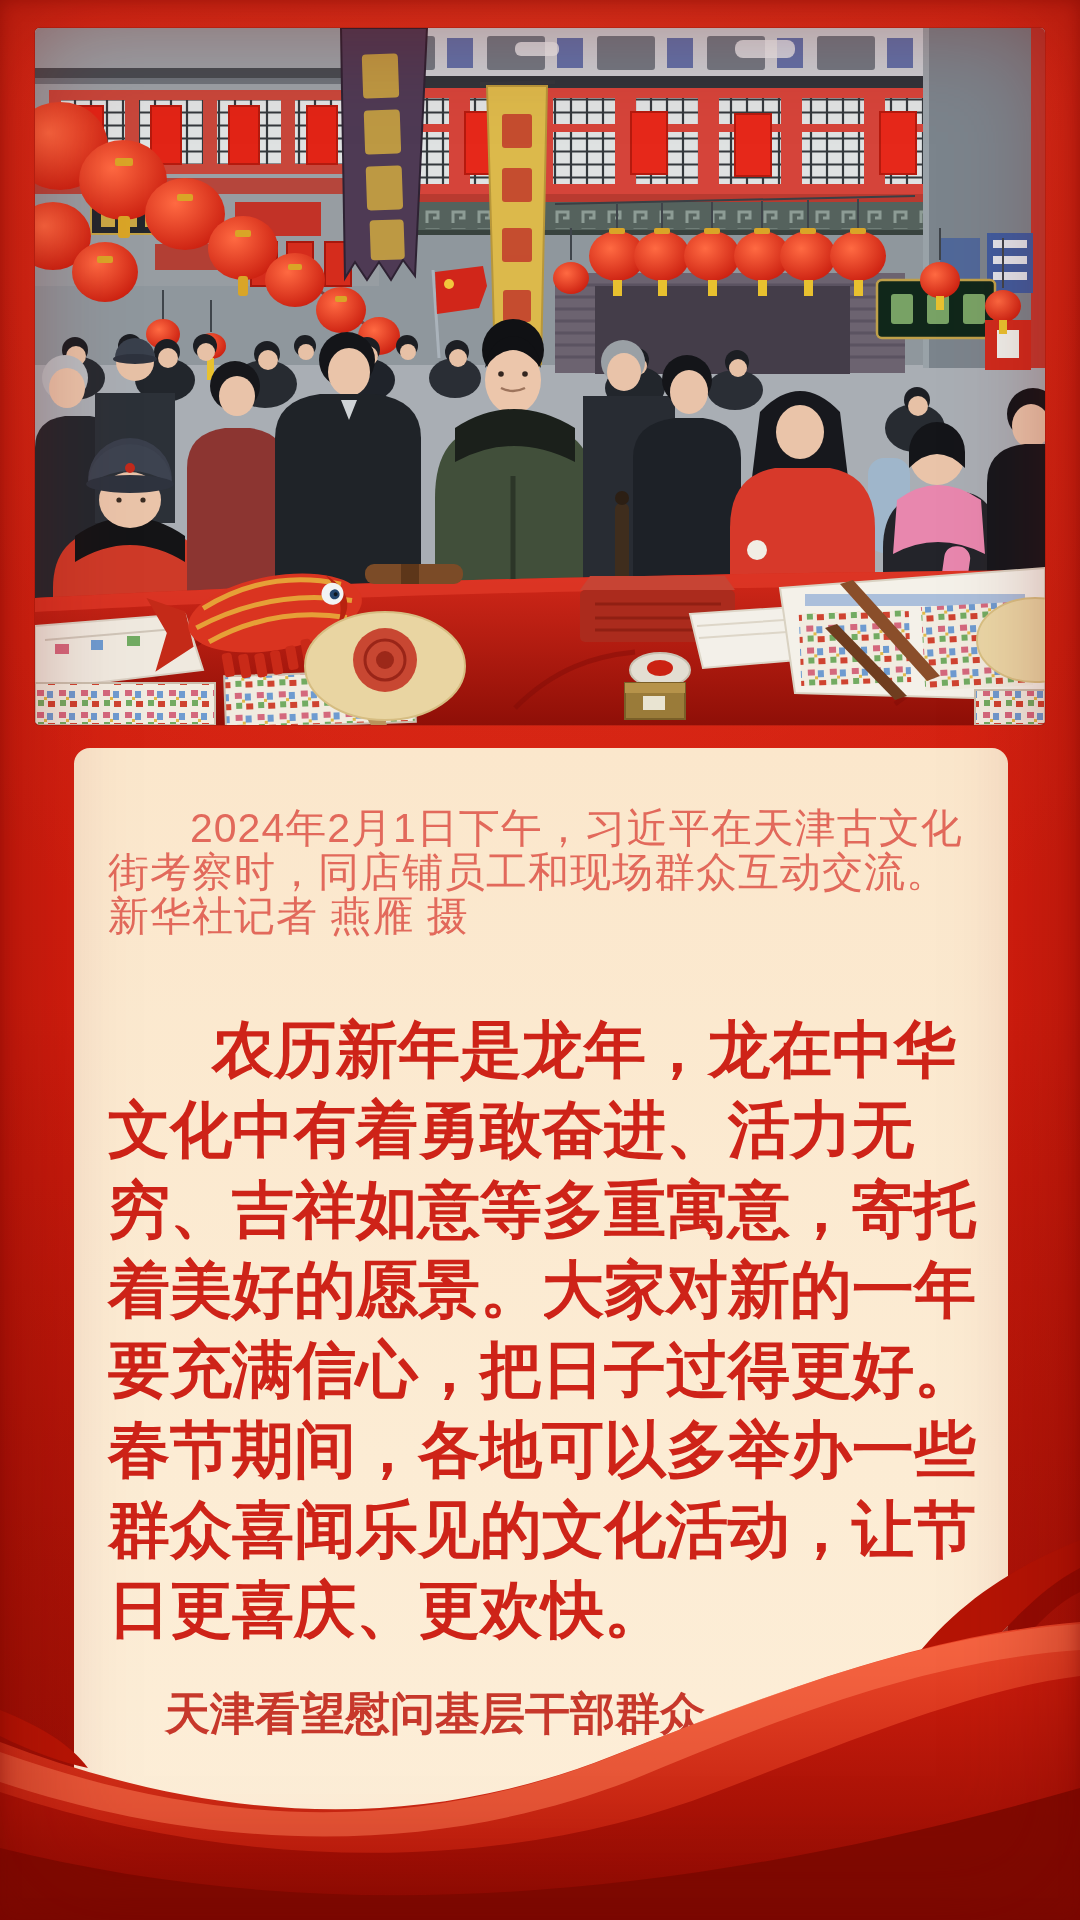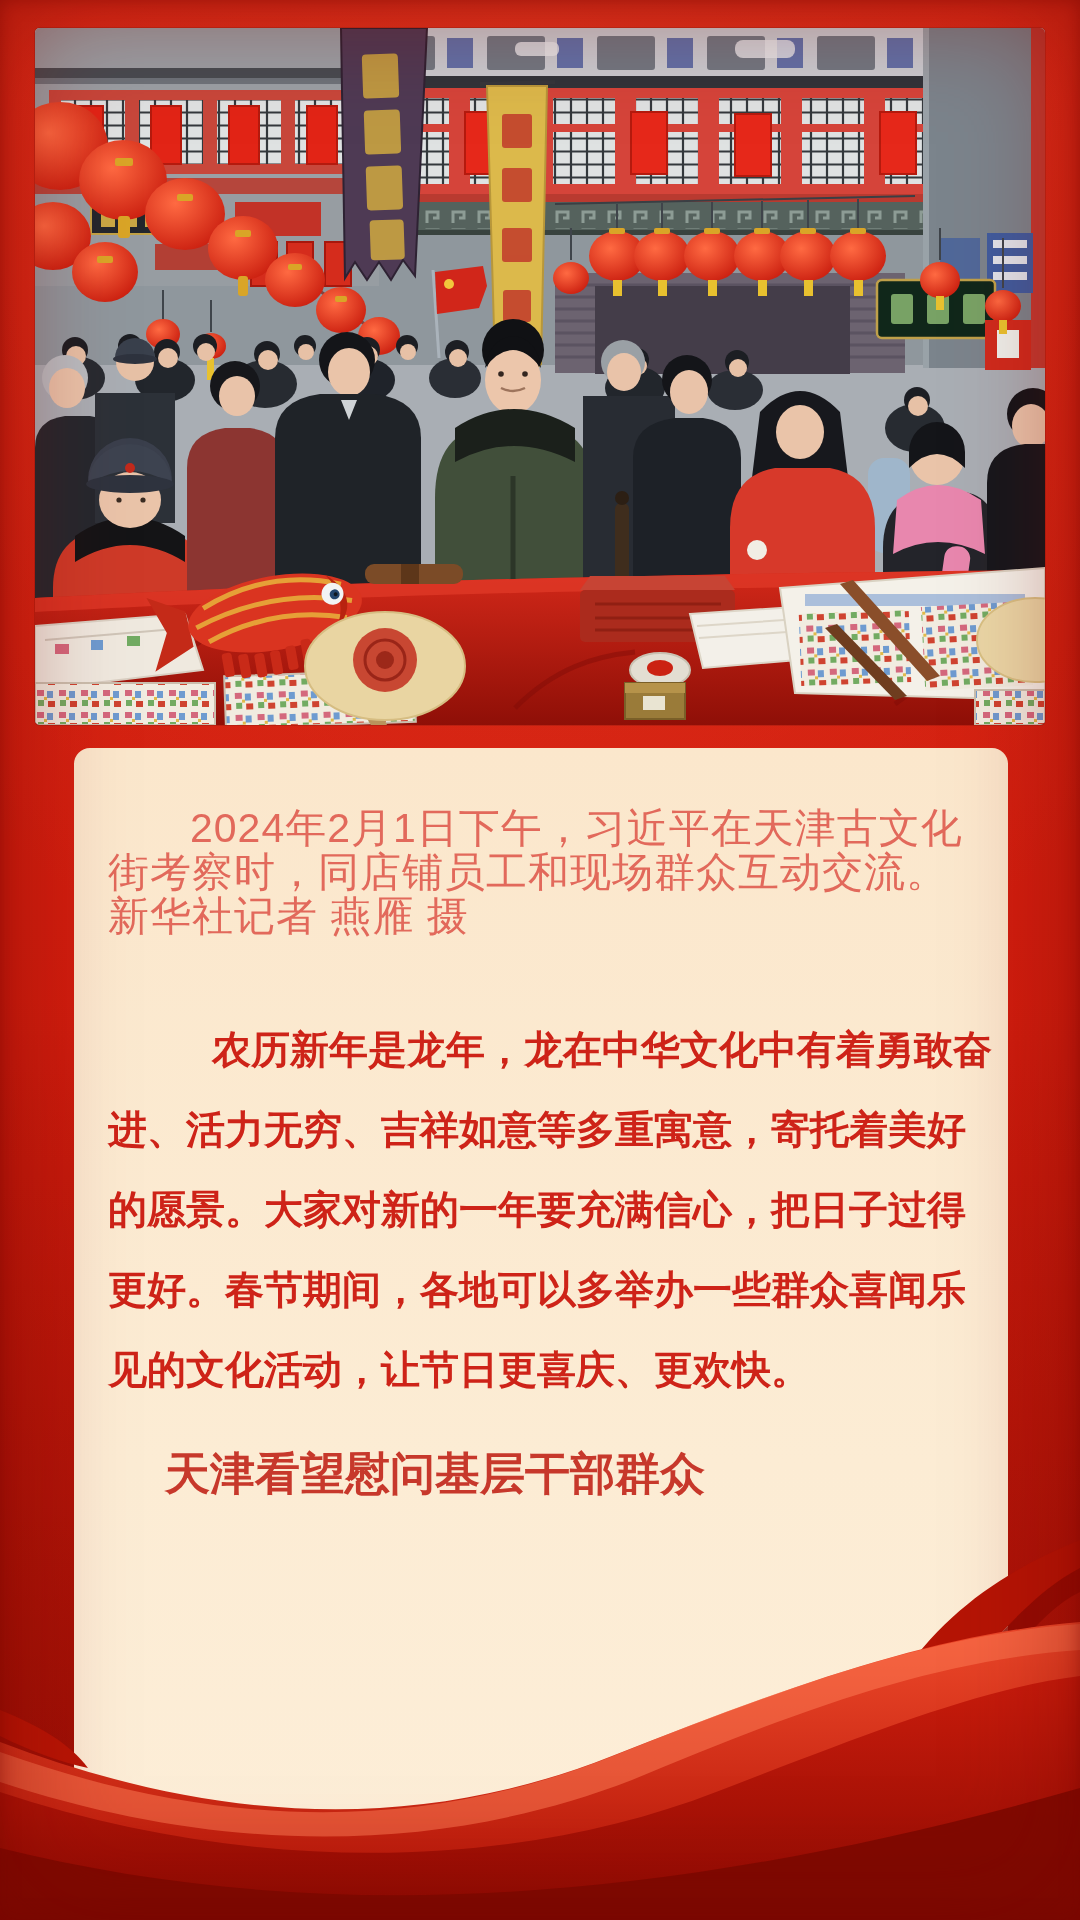--- a/index.html
+++ b/index.html
@@ -29,21 +29,21 @@
   .card-inner{position:relative;padding:58px 34px 0 34px;}
   .caption{
     width:866px;
     font-size:41px;line-height:44px;letter-spacing:1px;
     color:var(--caption_red,#e2695b);
     text-indent:82px;
   }
   .quote{
     margin-top:72px;width:890px;
     font-family:"Liberation Serif","DejaVu Serif",serif;font-weight:bold;
-    font-size:39px;line-height:80px;
+    font-size:62px;line-height:80px;
     color:var(--quote_red,#ce2318);
     text-indent:104px;
   }
   .attribution{
     margin-top:36px;
     font-family:"Liberation Serif","DejaVu Serif",serif;font-weight:bold;
     font-size:45px;line-height:57px;
     color:var(--attribution_red,#c7382b);
   }
   .attr-1{padding-left:130px;}

